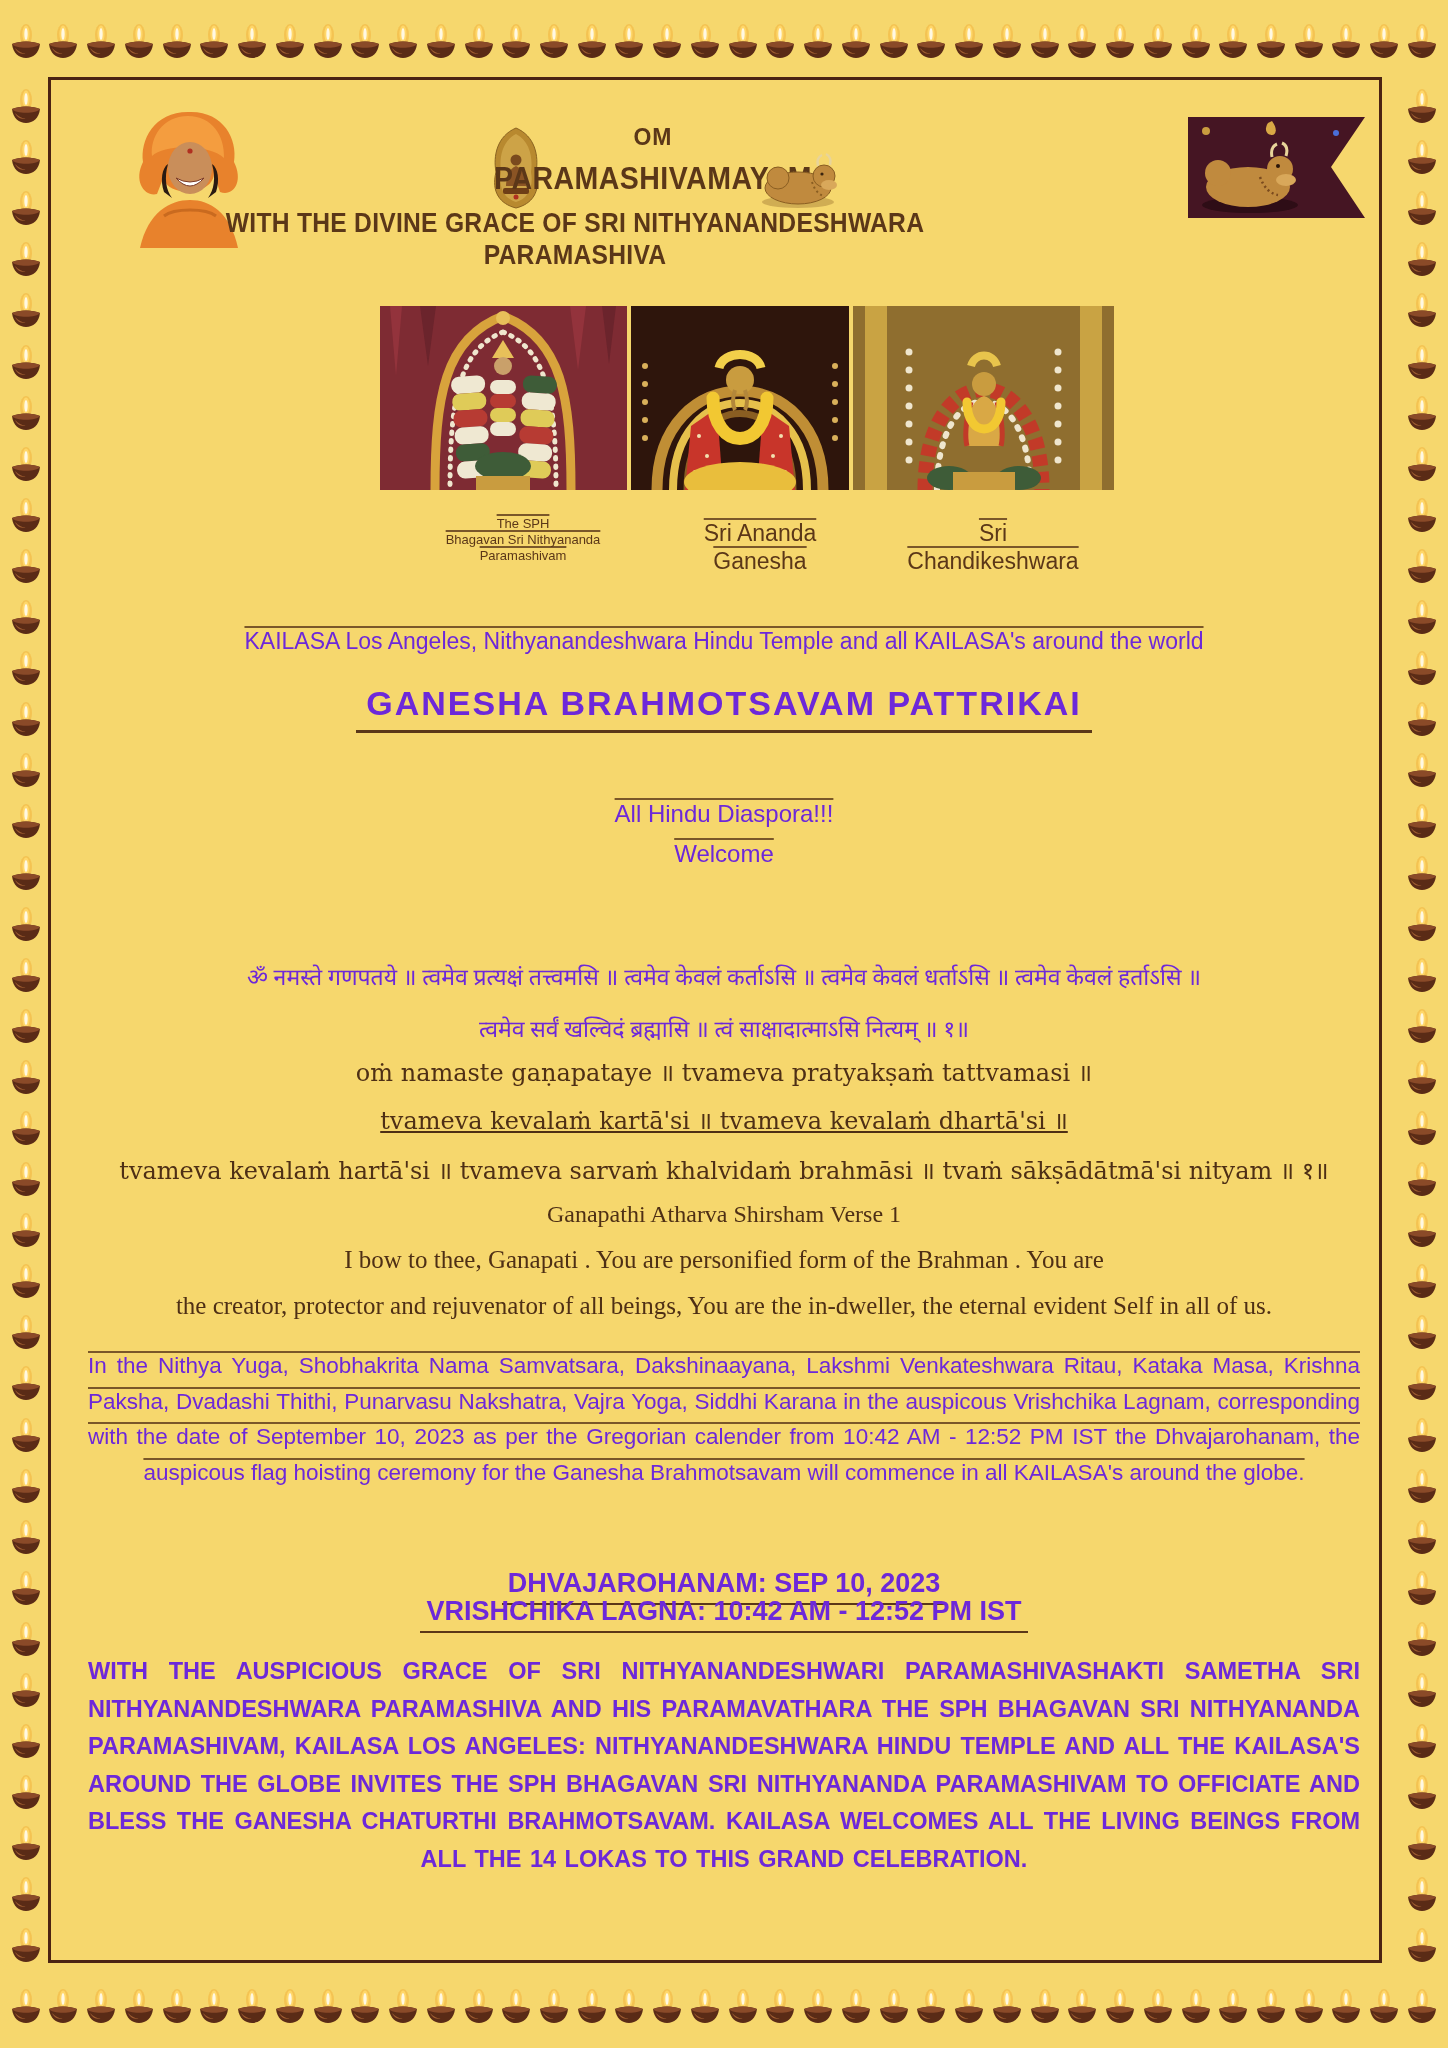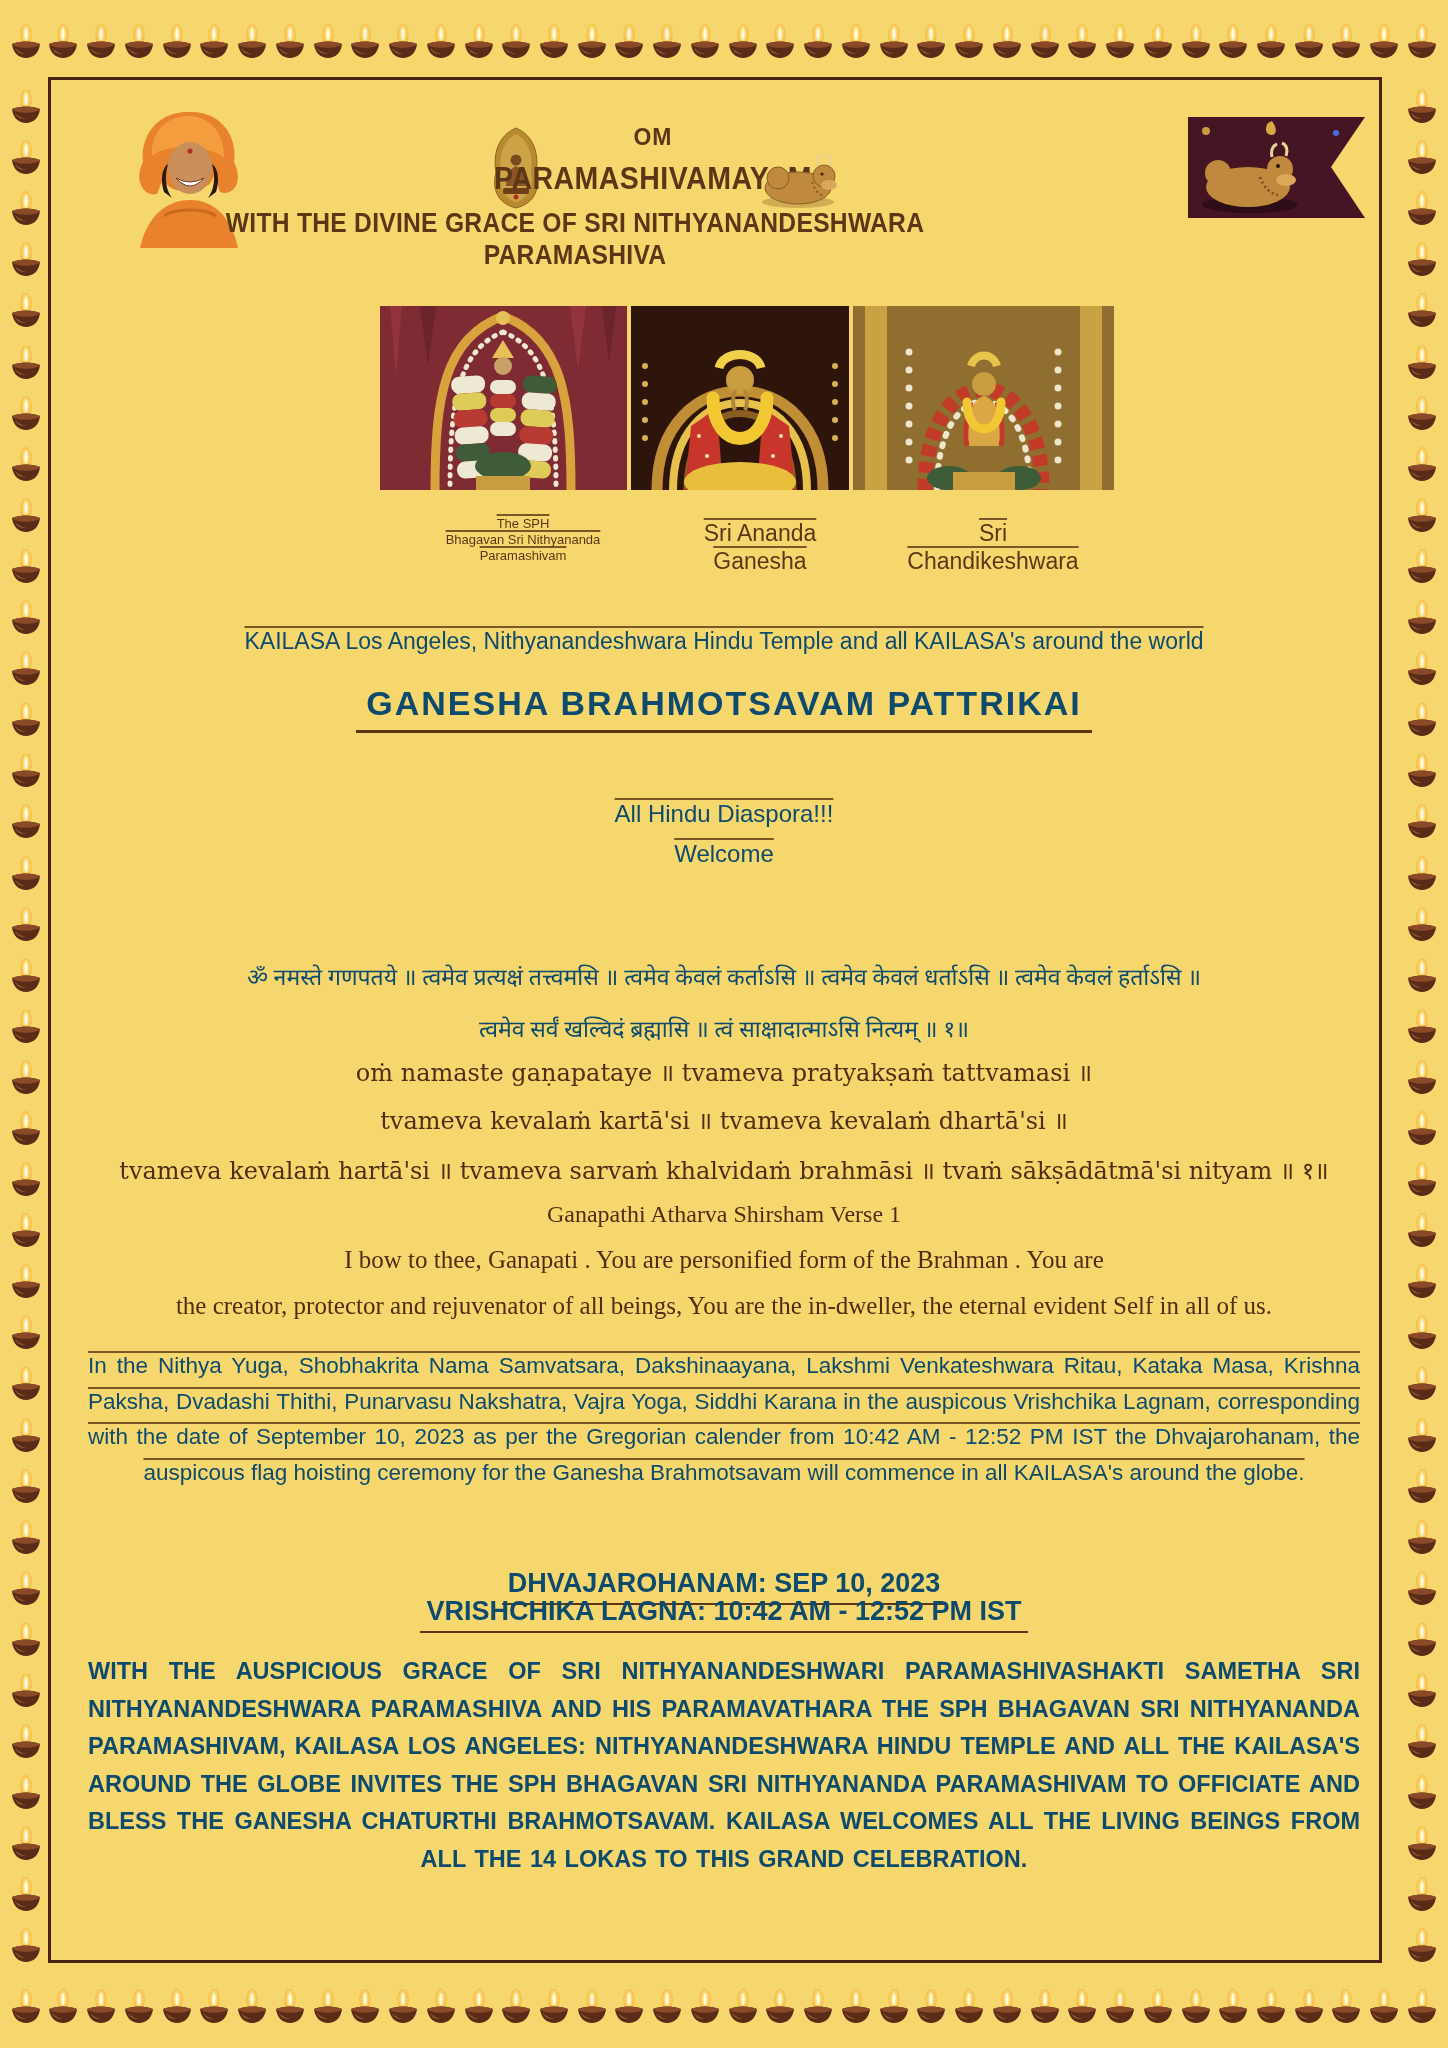--- a/index.html
+++ b/index.html
@@ -28,35 +28,35 @@
   .pmsm-word{left:453px;top:161px;width:400px;font-size:31px;font-weight:bold;letter-spacing:.5px;transform:scaleX(.92);}
   .grace-line{left:145px;top:207px;width:860px;font-size:28px;font-weight:bold;letter-spacing:.3px;transform:scaleX(.88);}
   
   .photos{position:absolute;left:380px;top:306px;display:flex;gap:4px;}
   .photo{height:184px;display:block;}
   .caption{position:absolute;text-align:center;line-height:1.22;}
   .caption.c1{left:398px;top:516px;width:250px;font-size:13px;}
   .caption.c2{left:655px;top:519px;width:210px;font-size:23px;}
   .caption.c3{left:868px;top:519px;width:250px;font-size:23px;}
   
-  .line{position:absolute;left:88px;width:1272px;text-align:center;color:#0c4a6e;}
+  .line{position:absolute;left:88px;width:1272px;text-align:center;color:#6d28d9;}
   .shiro{text-decoration:overline;text-decoration-thickness:1.5px;text-decoration-color:rgba(91,55,24,.8);}
   .serif{font-family:"DejaVu Serif","Liberation Serif",serif;color:#4E2F15;}
   .lserif{font-family:"Liberation Serif","DejaVu Serif",serif;color:#4E2F15;}
   .sanskrit{font-family:Liberation Serif, serif;white-space:nowrap;overflow:hidden;margin-top:16px;}
   .l-kailasa{top:628px;font-size:23px;}
   .l-title{top:684px;font-size:34px;font-weight:bold;letter-spacing:2px;}
   .l-title span{display:inline-block;border-bottom:3px solid #5B3718;padding:0 10px 7px;}
   .l-w1{top:752px;font-size:24px;}
   .l-w2{top:800px;font-size:24px;}
   .l-w3{top:840px;font-size:24px;}
   .l-sk1{top:944px;font-size:23px;}
   .l-sk2{top:996px;font-size:23px;}
   .l-t1{top:1055px;font-size:24px;}
-  .l-t2{top:1103px;font-size:24px;}
+  .l-t2{top:1103px;font-size:24px;text-decoration:underline;}
   .l-t3{top:1153px;font-size:24px;}
   .l-ref{top:1201px;font-size:24px;}
   .l-e1{top:1246px;font-size:25px;}
   .l-e2{top:1292px;font-size:25px;}
   .l-muh{top:1348px;font-size:22.5px;line-height:35.5px;text-align:justify;text-align-last:center;}
   .l-ev1{top:1558px;font-size:27px;font-weight:bold;margin-top:10px;}
   .l-ev2{top:1596px;font-size:27px;font-weight:bold;}
   .l-ev1 span,.l-ev2 span{display:inline-block;border-bottom:2.5px solid #5B3718;padding:0 6px 4px;}
   .l-inv{top:1653px;font-size:23.5px;font-weight:bold;line-height:37.5px;text-align:justify;text-align-last:center;word-spacing:2px;}
 </style>

